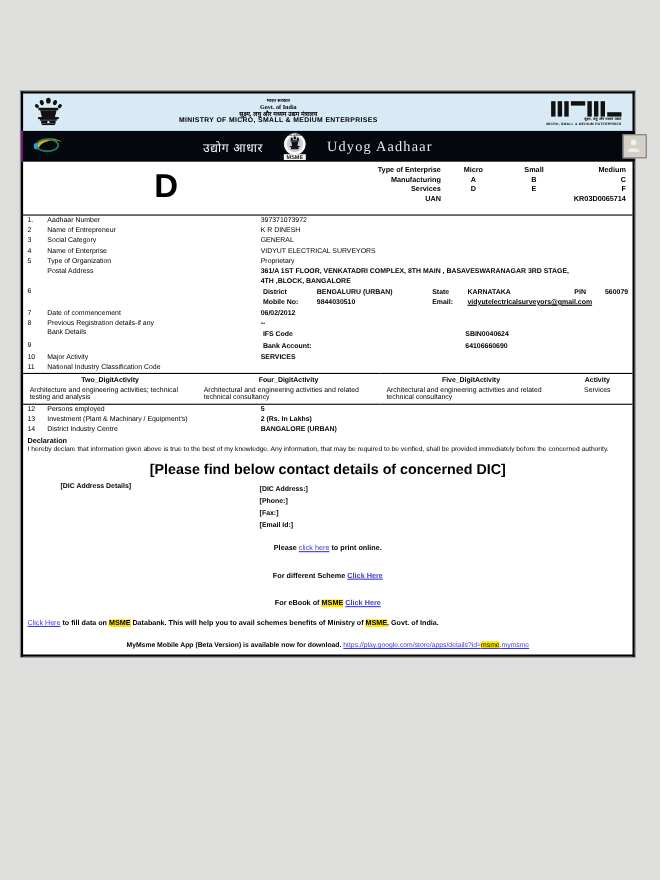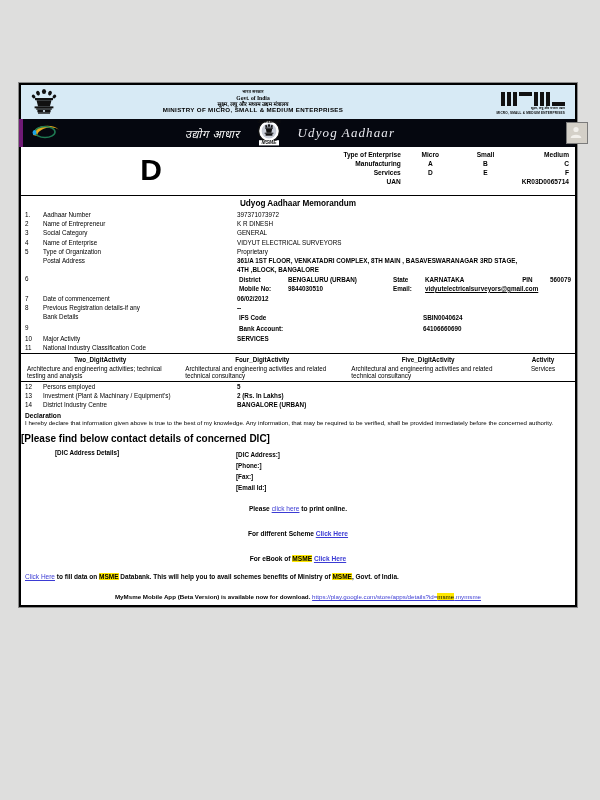--- a/index.html
+++ b/index.html
@@ -52,29 +52,28 @@
   }
   .msme-mark {
     display: flex; justify-content: flex-end; align-items: flex-end; gap: 2px;
     height: 17px;
   }
   .msme-mark span { display:block; background:#111; }
   .msme-cap { font-size: 3.1px; font-weight: bold; color:#000; letter-spacing:.2px; line-height:1.25; margin-top:1px;}
   
   .black-band {
     background: #05070f;
-    border-left: 4px solid #701a75;
+    border-left: 2px solid #701a75;
     border-right: 2px solid #000;
     height: 28px;
     display: flex;
     align-items: center;
     position: relative;
     padding: 0 6px;
     box-sizing: border-box;
-    font-style: italic;
   }
   .ua-swirl { width: 42px; flex: 0 0 42px; }
   .band-spacer { flex: 1 1 auto; }
   .band-hindi {
     color: #ffffff; font-size: 11px; letter-spacing: .6px;
     font-family: "Liberation Sans", sans-serif;
   }
   .band-seal {
     width: 42px; height: 26px; margin: 0 8px;
     display:flex; align-items:center; justify-content:center;
@@ -138,21 +137,21 @@
   .nic td, .nic th {
     border-top: 1px solid #000; border-bottom: 1px solid #000;
     font-size: 6.3px; color:#000; padding: 2px 6px; vertical-align: top;
   }
   .nic th { font-weight: bold; text-align: center; border-bottom:none; padding-bottom:1px;}
   .nic .body-cell { border-top: none; padding-top: 1px; }
   .nic .act-col { text-align: center; width: 52px; }
   
   .decl-head { font-size: 6.6px; font-weight: bold; padding: 2px 4px 0; }
   .decl-text { font-size: 6.1px; padding: 0 4px 2px; line-height: 1.35; }
-  .dic-banner { font-weight: bold; font-size: 10px; padding: 4px 0 3px; }
+  .dic-banner { text-align:center; font-weight: bold; font-size: 13px; padding: 4px 0 3px; }
   .dic-grid { display:flex; padding: 2px 0 4px 0;}
   .dic-left { flex: 0 0 215px; font-size: 6.3px; font-weight: bold; padding-left: 34px; box-sizing:border-box;}
   .dic-right { font-size: 6.3px; font-weight: bold; line-height: 1.75; }
   .msefc {
     font-size: 7.4px; font-weight: bold; padding: 3px 26px 2px 34px; line-height:1.45;
   }
   .msefc-line2 { text-align:center; }
   .hl { background: #ffe800; }
   .center-line { text-align: center; font-size: 6.6px; font-weight: bold; padding: 8px 0 0; }
   .lnk { color: #3b3bd4; text-decoration: underline; font-weight: normal;}
@@ -277,21 +276,20 @@
             <td class="c-label">UAN</td>
             <td class="c-mid"></td>
             <td class="c-mid"></td>
             <td class="c-right">KR03D0065714</td>
           </tr>
         </tbody>
           </table>
       </div>
     </div>
 
-    <div class="memo-title">Udyog Aadhaar Memorandum</div>
 
     <table class="rows">
       <tbody>
           <tr>
         <td class="num">1.</td>
         <td class="lbl">Aadhaar Number</td>
         <td class="val">397371073972</td>
       </tr>
       <tr>
         <td class="num">2</td>

